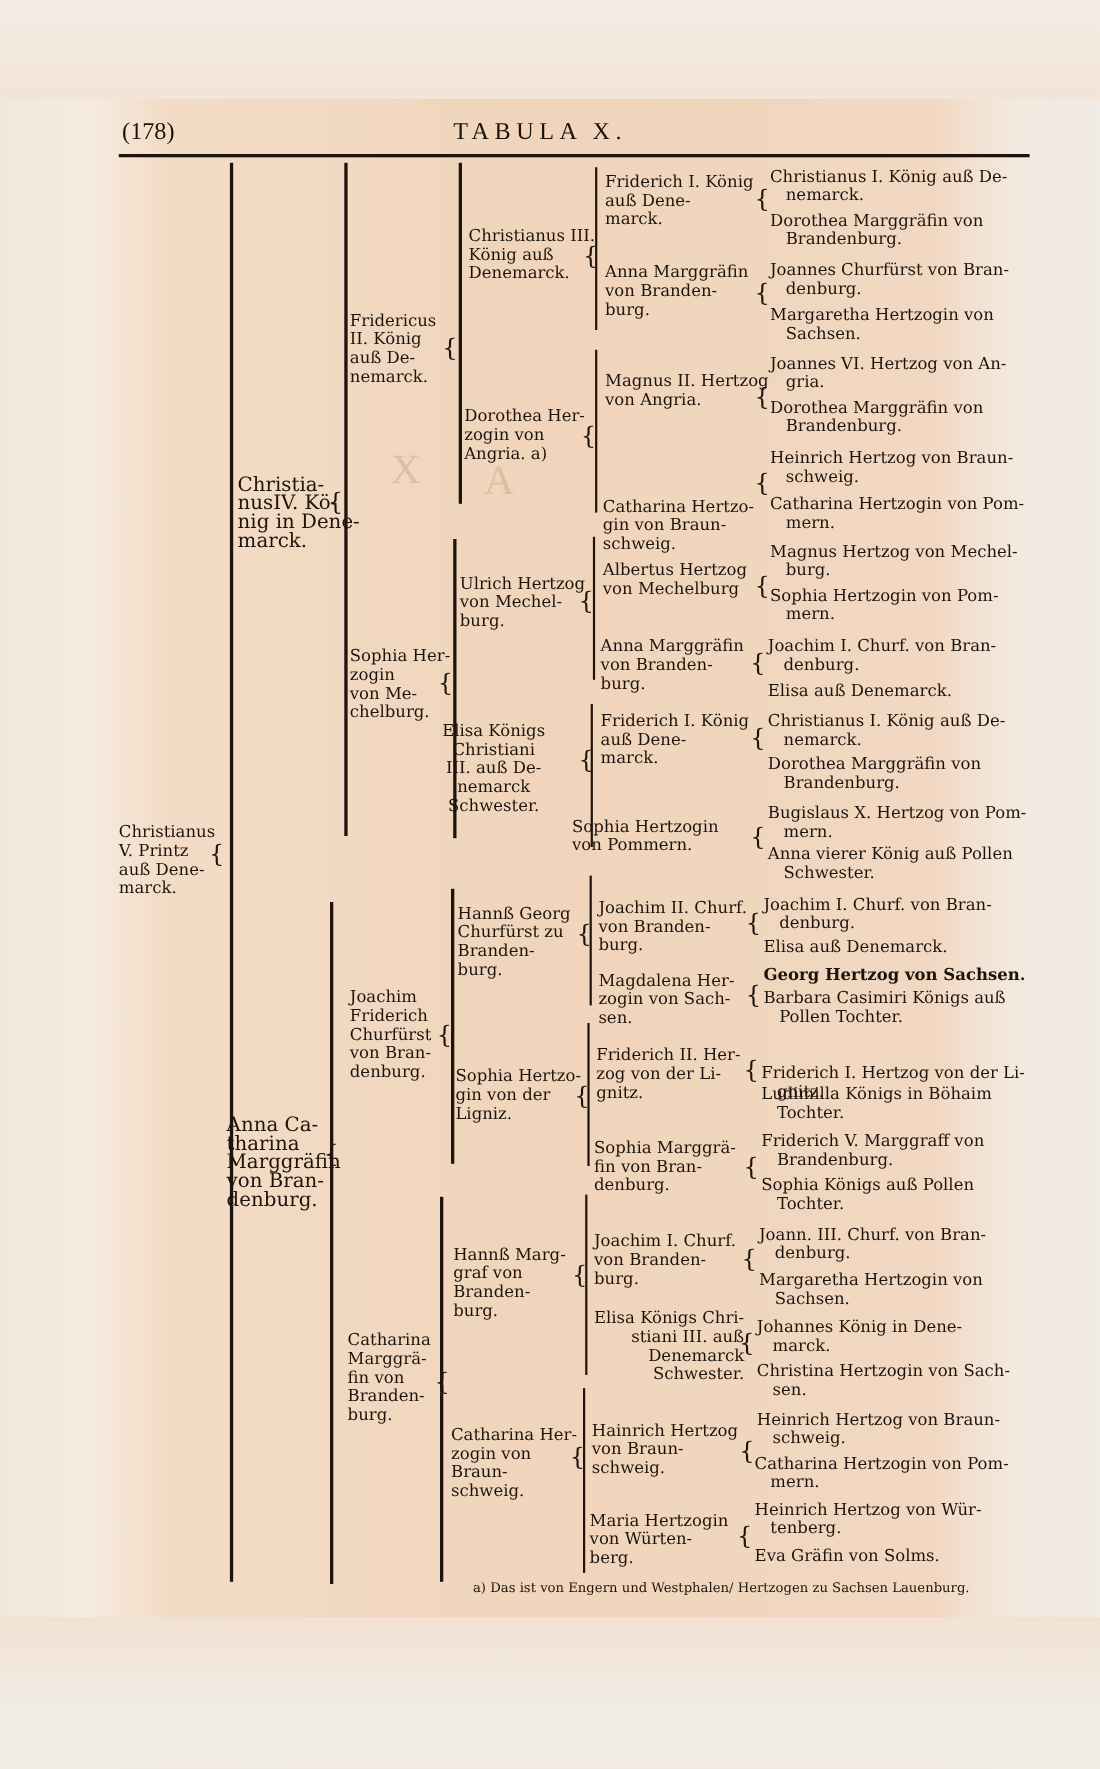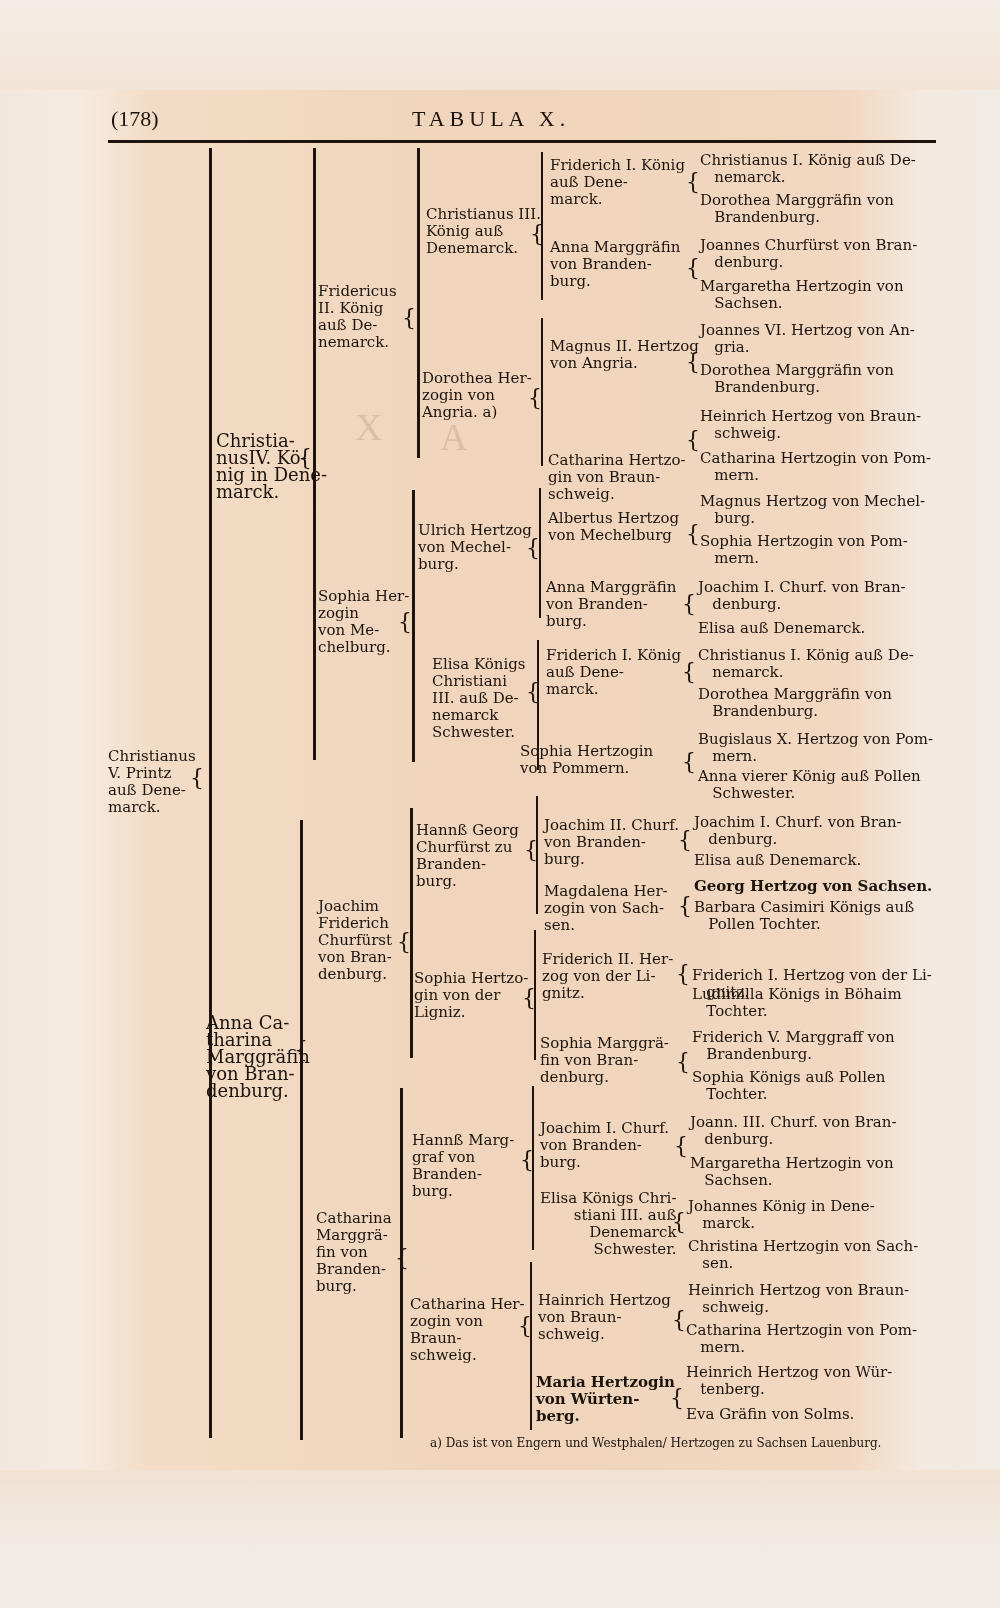--- a/index.html
+++ b/index.html
@@ -92,21 +92,21 @@
 Denemarck.</div>
 <div class="brace" style="left:530px;top:224px;">{</div>
 <div class="t" style="left:422px;top:370px;">Dorothea Her-
 zogin von
 Angria. a)</div>
 <div class="brace" style="left:528px;top:388px;">{</div>
 <div class="t" style="left:418px;top:522px;">Ulrich Hertzog
 von Mechel-
 burg.</div>
 <div class="brace" style="left:526px;top:538px;">{</div>
-<div class="t" style="left:432px;top:656px;">Elisa Königs
+<div class="t" style="left:402px;top:656px;text-align:center;">Elisa Königs
 Christiani
 III. auß De-
 nemarck
 Schwester.</div>
 <div class="brace" style="left:526px;top:682px;">{</div>
 <div class="t" style="left:416px;top:822px;">Hannß Georg
 Churfürst zu
 Branden-
 burg.</div>
 <div class="brace" style="left:524px;top:840px;">{</div>
@@ -185,21 +185,21 @@
 <div class="brace" style="left:674px;top:1136px;">{</div>
 <div class="t" style="left:540px;top:1190px;text-align:right;">Elisa Königs Chri-
 stiani III. auß
 Denemarck
 Schwester.</div>
 <div class="brace" style="left:672px;top:1212px;">{</div>
 <div class="t" style="left:538px;top:1292px;">Hainrich Hertzog
 von Braun-
 schweig.</div>
 <div class="brace" style="left:672px;top:1310px;">{</div>
-<div class="t" style="left:536px;top:1374px;font-weight:bold;">Maria Hertzogin
+<div class="t" style="left:536px;top:1374px;">Maria Hertzogin
 von Würten-
 berg.</div>
 <div class="brace" style="left:670px;top:1388px;">{</div>
 
 <div class="t" style="left:700px;top:152px;">Christianus I. König auß De-
    nemarck.</div>
 <div class="t" style="left:700px;top:192px;">Dorothea Marggräfin von
    Brandenburg.</div>
 <div class="t" style="left:700px;top:237px;">Joannes Churfürst von Bran-
    denburg.</div>

